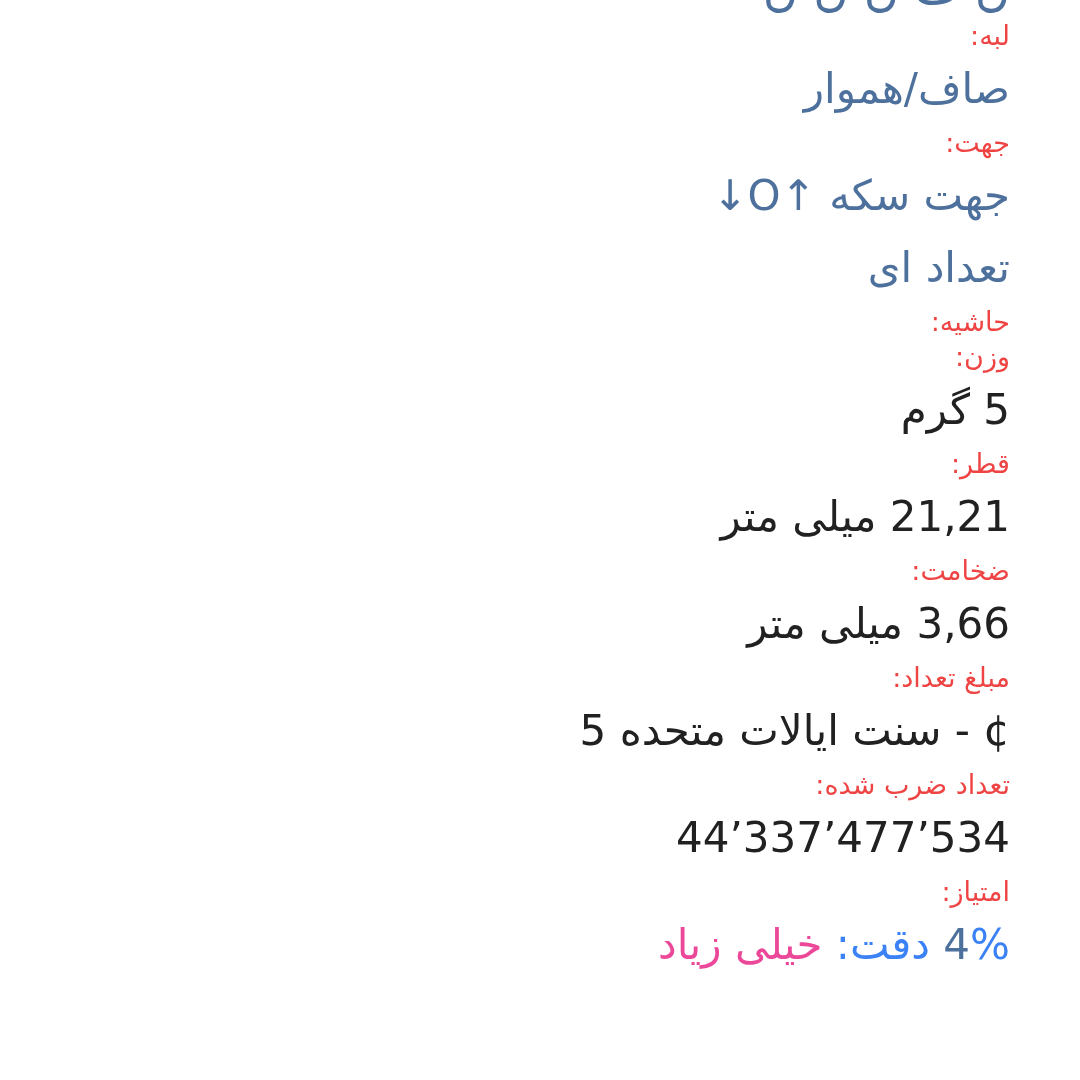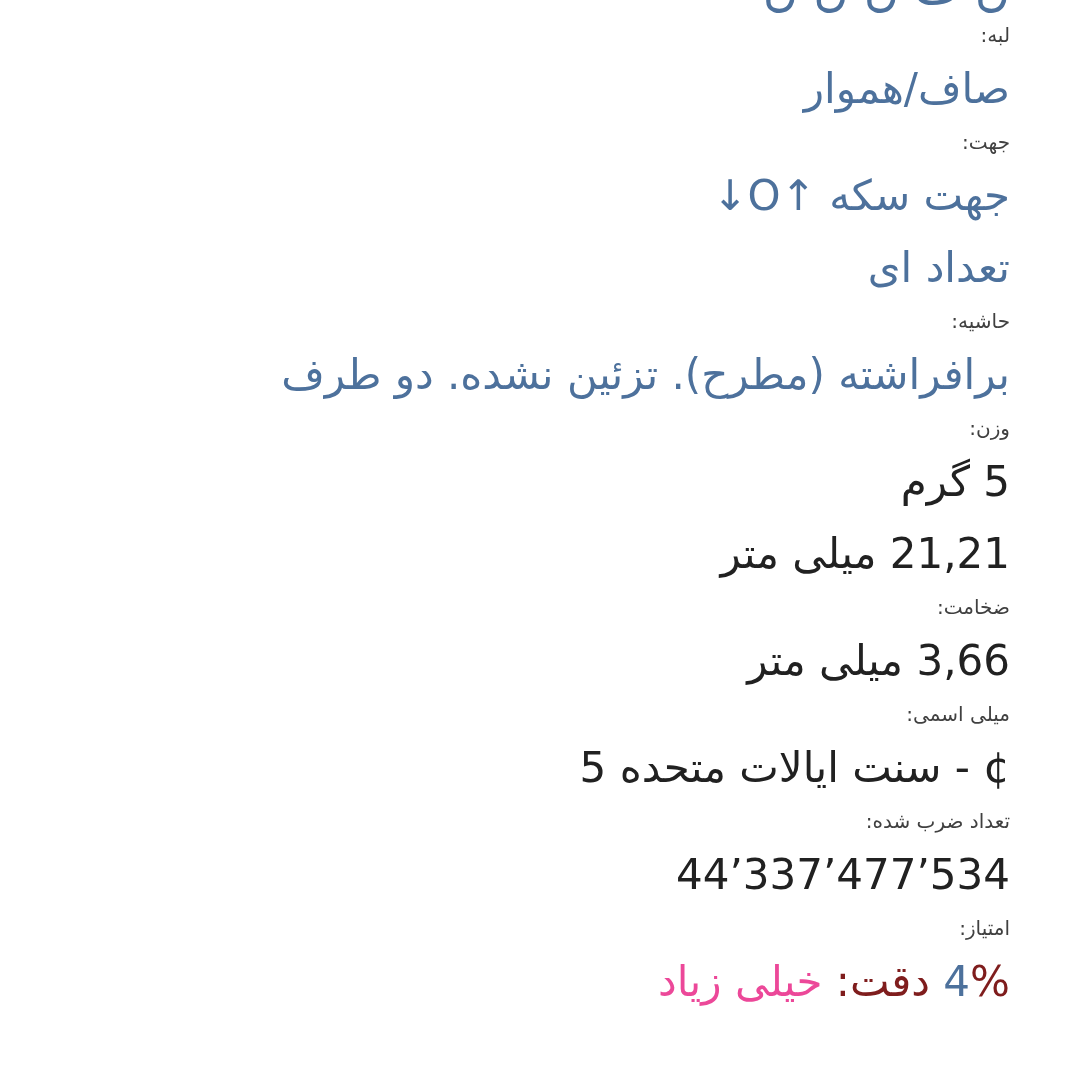--- a/index.html
+++ b/index.html
@@ -9,31 +9,31 @@
     direction:rtl;text-align:right;
     box-sizing:border-box;padding:0 70px 0 40px;
   }
   .clip-top{height:18px;overflow:hidden;position:relative;}
   .clip-top .inner{
     font-size:48px;color:#4d719c;line-height:56px;margin-top:-40px;
     white-space:nowrap;
   }
   .field{margin:0;}
   .label{
-    font-size:20px;line-height:35px;color:#404040;
+    font-size:27px;line-height:35px;color:#ef4444;
     letter-spacing:0;
   }
   .value{
     font-size:42px;line-height:72px;color:#212121;
     white-space:nowrap;
   }
   .value.link{color:#4d719c;}
   .ltr{direction:ltr;unicode-bidi:isolate;}
   .blue{color:#4d719c;}
-  .dark{color:#7f1d1d;}
+  .dark{color:#3b82f6;}
   .green{color:#ec4899;}
 </style>
 </head>
 <body>
 
 <div class="clip-top">
   <div class="inner">ن ت ن ن ن</div>
 </div>
 
 <div class="field">
@@ -45,39 +45,39 @@
   <div class="label">جهت:</div>
   <div class="value link">جهت سکه ↑O↓</div>
 </div>
 
 <div class="field">
   <div class="value link">تعداد ای</div>
 </div>
 
 <div class="field">
   <div class="label">حاشیه:</div>
-  <div class="value link">برافراشته (مطرح). تزئین نشده. دو طرف</div>
 </div>
 
 <div class="field">
   <div class="label">وزن:</div>
   <div class="value">5 گرم</div>
 </div>
 
 <div class="field">
+  <div class="label">قطر:</div>
   <div class="value">21,21 میلی متر</div>
 </div>
 
 <div class="field">
   <div class="label">ضخامت:</div>
   <div class="value">3,66 میلی متر</div>
 </div>
 
 <div class="field">
-  <div class="label">میلی اسمی:</div>
+  <div class="label">مبلغ تعداد:</div>
   <div class="value" dir="ltr">5 سنت ایالات متحده - ¢</div>
 </div>
 
 <div class="field">
   <div class="label">تعداد ضرب شده:</div>
   <div class="value" dir="ltr">44’337’477’534</div>
 </div>
 
 <div class="field">
   <div class="label">امتیاز:</div>

